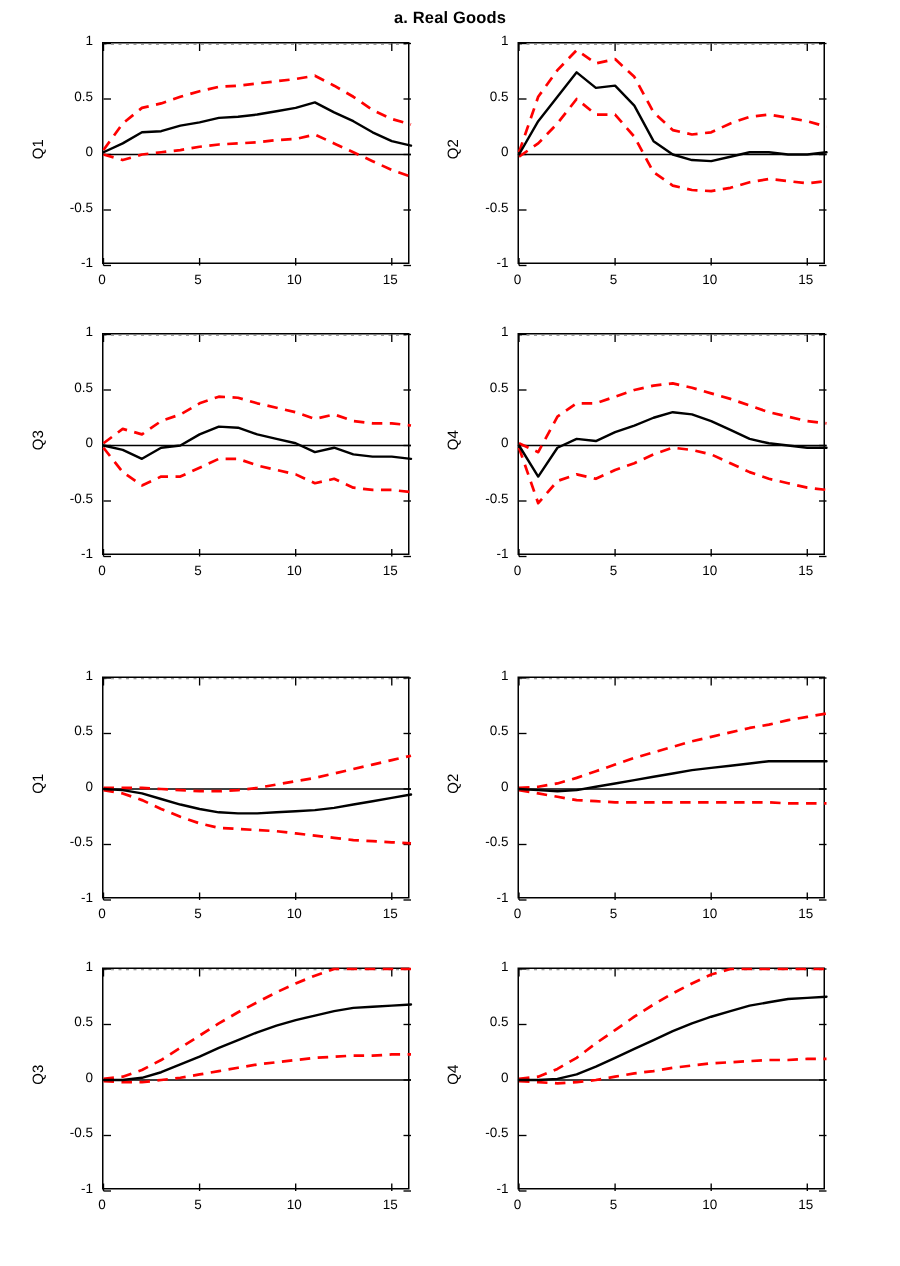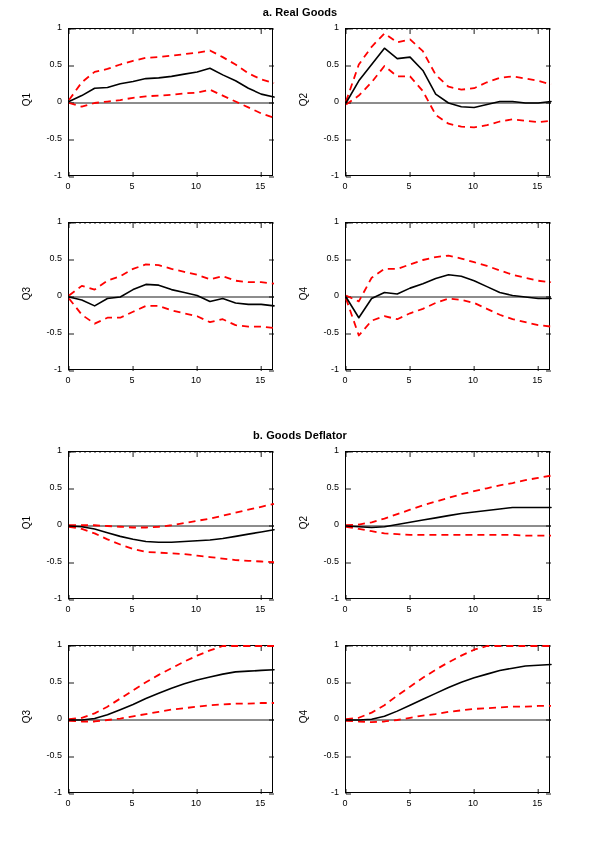--- a/index.html
+++ b/index.html
@@ -93,21 +93,20 @@
     stroke: #000;
     stroke-width: 0.9;
   }
 </style>
 </head>
 <body>
 
 <div class="figure">
 
   <div class="panel-title" style="top:6px;">a. Real Goods</div>
-  <div class="panel-title" style="top:429px;">b. Goods Deflator</div>
 
   <div id="subplots-host">
       <div class="subplot" style="left: 10px; top: 18px; width: 275px; height: 182px;">
         <div class="ylabel" style="left: -8px; top: 76px; width: 48px;">Q1</div>
         <div class="ytick" style="left: 18px; width: 34px; top: 4px;">1</div>
         <div class="ytick" style="left: 18px; width: 34px; top: 41px;">0.5</div>
         <div class="ytick" style="left: 18px; width: 34px; top: 78px;">0</div>
         <div class="ytick" style="left: 18px; width: 34px; top: 115px;">-0.5</div>
         <div class="ytick" style="left: 18px; width: 34px; top: 152px;">-1</div>
         <div class="xtick" style="left: 43px; width: 30px; top: 163px;">0</div>

